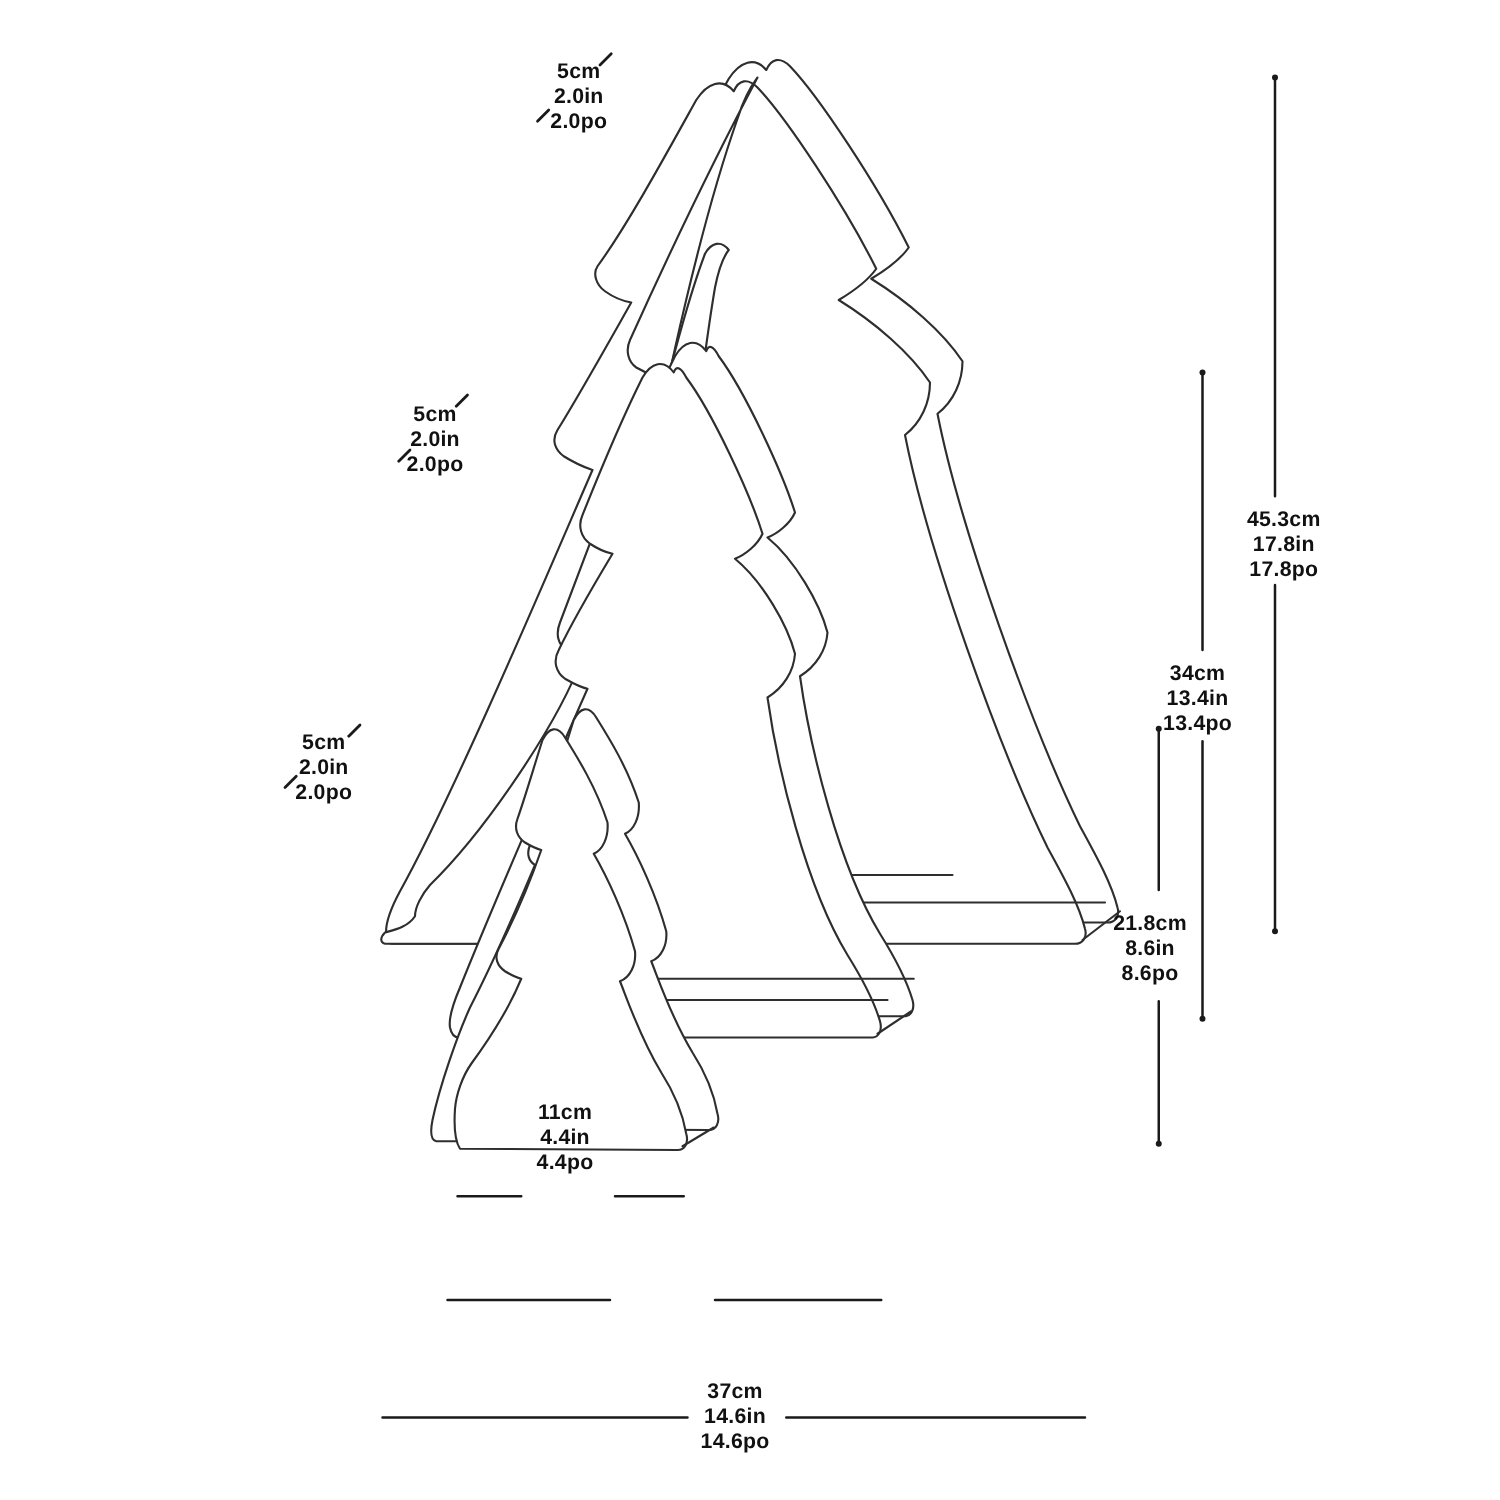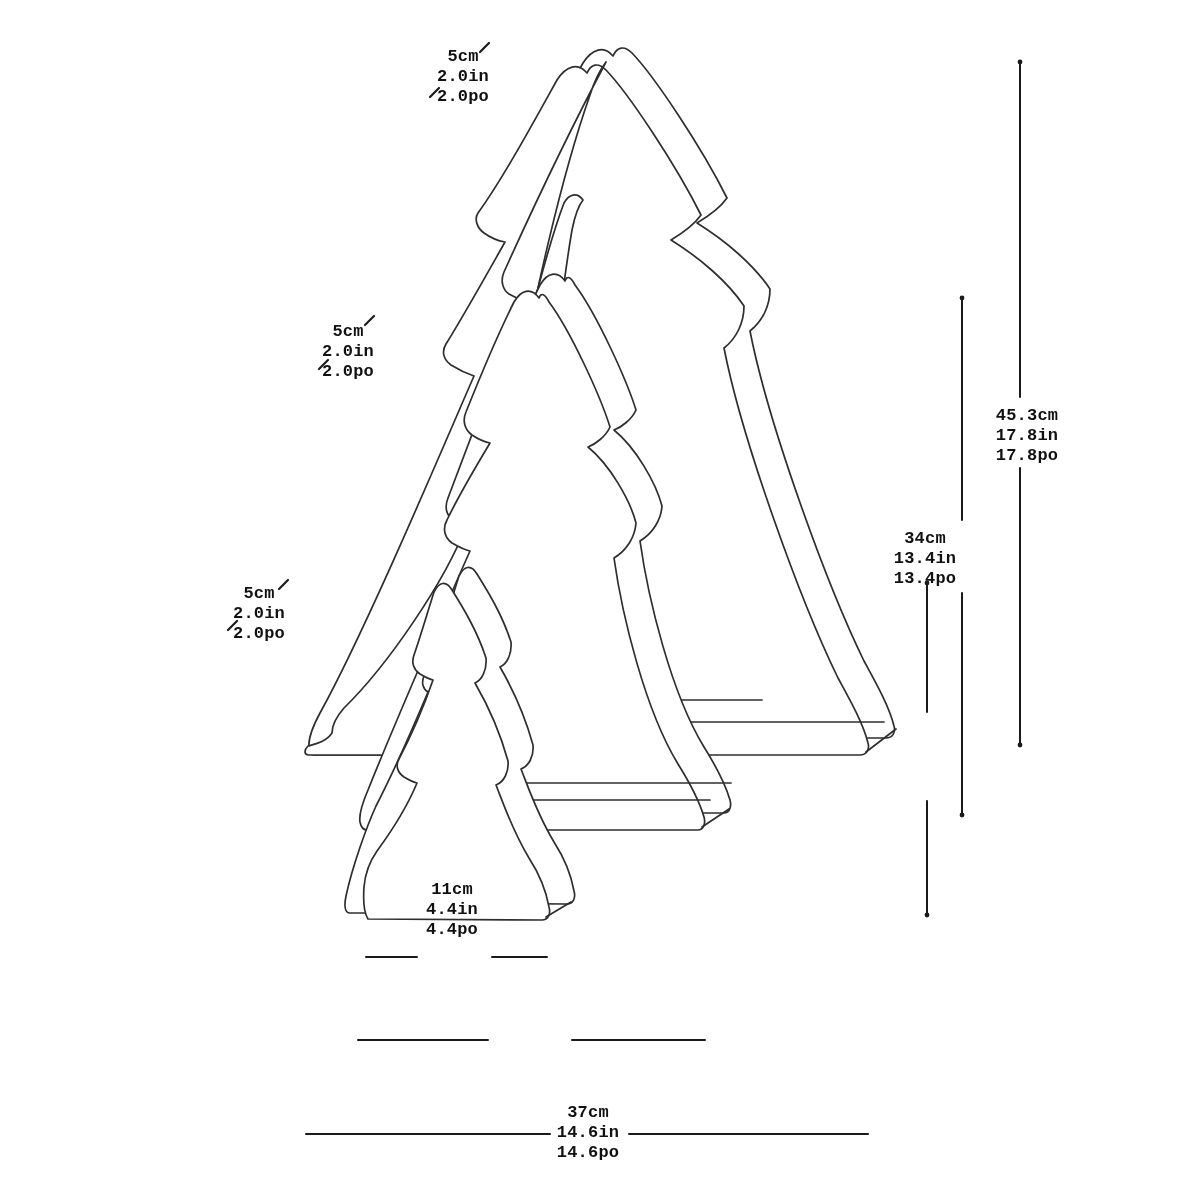--- a/index.html
+++ b/index.html
@@ -3,21 +3,21 @@
 <meta charset="utf-8">
 <style>
   :root{
     --line:#2e2e2e;
     --text:#111111;
     --bg:#ffffff;
   }
   html,body{margin:0;padding:0;background:var(--bg);}
   .stage{
     position:relative;width:1200px;height:1200px;background:var(--bg);
-    font-family:Liberation Mono, monospace;color:var(--text);
+    font-family:Liberation Sans, sans-serif;color:var(--text);
     overflow:hidden;
   }
   svg{position:absolute;left:0;top:0;}
   .shape{fill:#ffffff;stroke:var(--line);stroke-width:1.7;stroke-linejoin:round;stroke-linecap:round;}
   .wire{fill:none;stroke:var(--line);stroke-width:1.7;stroke-linecap:round;}
   .dim{fill:none;stroke:#1a1a1a;stroke-width:2;stroke-linecap:round;}
   .dot{fill:#1a1a1a;}
   .tick{stroke:#1a1a1a;stroke-width:2.2;stroke-linecap:round;}
   .label{
     position:absolute;width:120px;text-align:center;
@@ -258,24 +258,29 @@
     <div>5cm</div>
     <div>2.0in</div>
     <div>2.0po</div>
   </div>
 
   <div class="label" style="left:967px;top:406px;">
     <div>45.3cm</div>
     <div>17.8in</div>
     <div>17.8po</div>
   </div>
-  <div class="label" style="left:865px;top:529px;">
+  <div class="label" style="left:898px;top:529px;">
     <div>34cm</div>
     <div>13.4in</div>
     <div>13.4po</div>
+  </div>
+  <div class="label" style="left:860px;top:729px;">
+    <div>21.8cm</div>
+    <div>8.6in</div>
+    <div>8.6po</div>
   </div>
 
   <div class="label" style="left:392px;top:880px;">
     <div>11cm</div>
     <div>4.4in</div>
     <div>4.4po</div>
   </div>
   <div class="label" style="left:528px;top:1103px;">
     <div>37cm</div>
     <div>14.6in</div>

